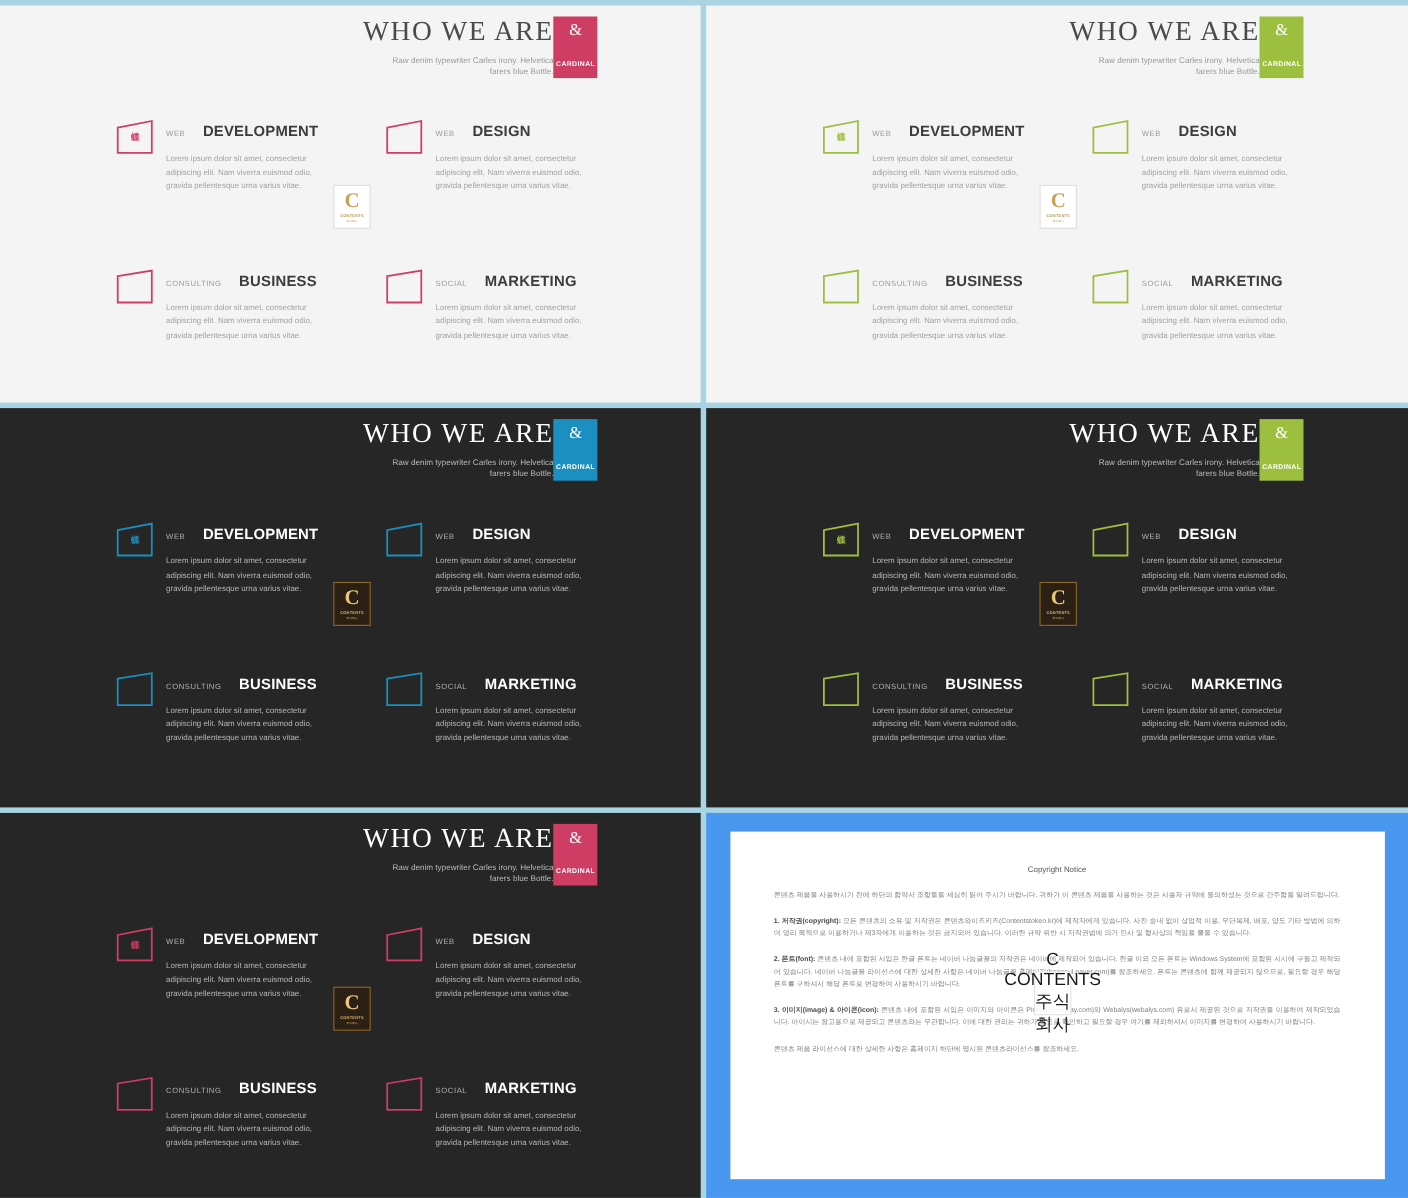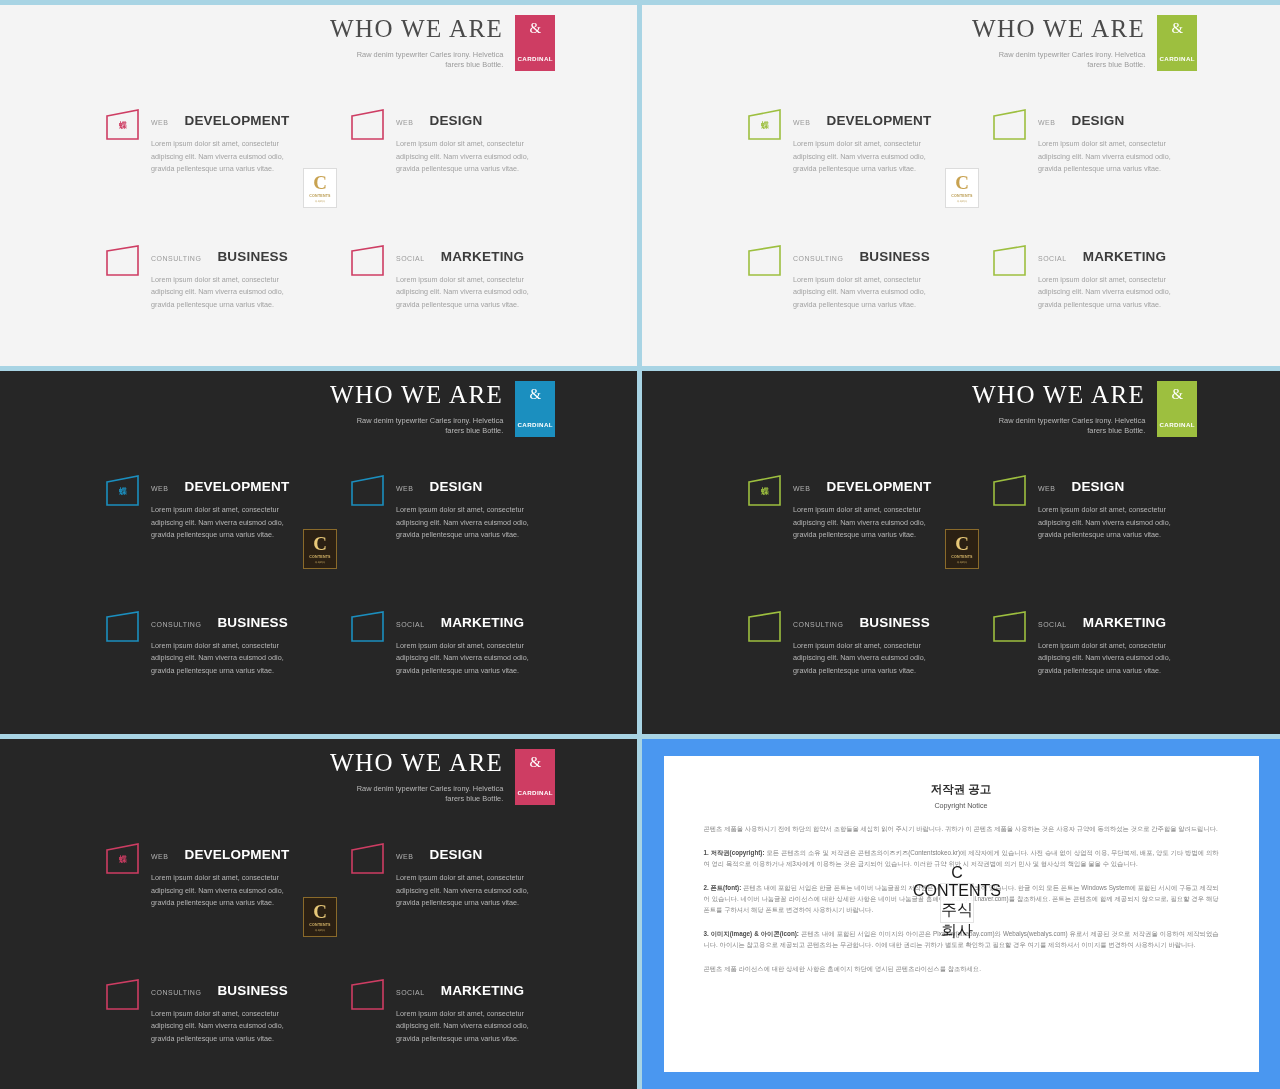--- a/index.html
+++ b/index.html
@@ -19,21 +19,21 @@
   }
   .panel { position: relative; overflow: hidden; }
   .panel.light { background: #F4F4F4; }
   .panel.dark  { background: #262626; }
   .panel.blue  { background: #4A97F0; display: flex; align-items: center; justify-content: center; }
 
   
   .head {
     position: absolute; display: flex; align-items: flex-start;
   }
-  .head-text { text-align: right; padding-right: 12px; }
+  .head-text { text-align: right; }
   .wwa {
     font-family: "Liberation Serif", serif;
     font-size: 25px; letter-spacing: 1.4px;
     color: #4A4A4A; white-space: nowrap; line-height: 1.1;
   }
   .panel.dark .wwa { color: #FFFFFF; }
   .sub {
     font-size: 7.4px; color: #9A9A9A; line-height: 1.45;
     margin-top: 7px; max-width: 160px; margin-left: auto;
   }
@@ -488,21 +488,20 @@
 
     <div class="emblem" style="left:303px; top:158px;">
       <div class="em-c">C</div>
       <div class="em-t">CONTENTS</div>
       <div class="em-s">주식회사</div>
     </div>
   </div>
 
   <div class="panel blue">
     <div class="doc">
-      <div class="doc-title">저작권 공고</div>
       <div class="doc-sub">Copyright Notice</div>
       <p>콘텐츠 제품을 사용하시기 전에 하단의 합약서 조항들을 세심히 읽어 주시기 바랍니다. 귀하가 이 콘텐츠 제품을 사용하는 것은 사용자 규약에 동의하셨는 것으로 간주함을 알려드립니다.</p>
       <p><b>1. 저작권(copyright):</b> <span>모든 콘텐츠의 소유 및 저작권은 콘텐츠와이즈키즈(Contentstokeo.kr)에 제작자에게 있습니다. 사전 승내 없이 상업적 이용, 무단복제, 배포, 양도 기타 방법에 의하여 영리 목적으로 이용하거나 제3자에게 이용하는 것은 금지되어 있습니다. 이러한 규약 위반 시 저작권법에 의거 민사 및 형사상의 책임을 물을 수 있습니다.</span></p>
       <p><b>2. 폰트(font):</b> <span>콘텐츠 내에 포함된 서입은 한글 폰트는 네이버 나눔글꼴의 저작권은 네이버에 제작되어 있습니다. 한글 이외 모든 폰트는 Windows System에 포함된 서시에 구등고 제작되어 있습니다. 네이버 나눔글꼴 라이선스에 대한 상세한 사항은 네이버 나눔글꼴 홈페이지(hangeul.naver.com)를 참조하세요. 폰트는 콘텐츠에 함께 제공되지 않으므로, 필요할 경우 해당 폰트를 구하셔서 해당 폰트로 변경하여 사용하시기 바랍니다.</span></p>
       <p><b>3. 이미지(image) &amp; 아이콘(icon):</b> <span>콘텐츠 내에 포함된 서입은 이미지와 아이콘은 Pixabay(pixabay.com)와 Webalys(webalys.com) 유로서 제공된 것으로 저작권을 이용하여 제작되었습니다. 아이시는 참고용으로 제공되고 콘텐츠와는 무관합니다. 이에 대한 권리는 귀하가 별도로 확인하고 필요할 경우 여기를 제외하셔서 이미지를 변경하여 사용하시기 바랍니다.</span></p>
       <p>콘텐츠 제품 라이선스에 대한 상세한 사항은 홈페이지 하단에 명시된 콘텐츠라이선스를 참조하세요.</p>
     </div>
   </div>
 
 </div>

